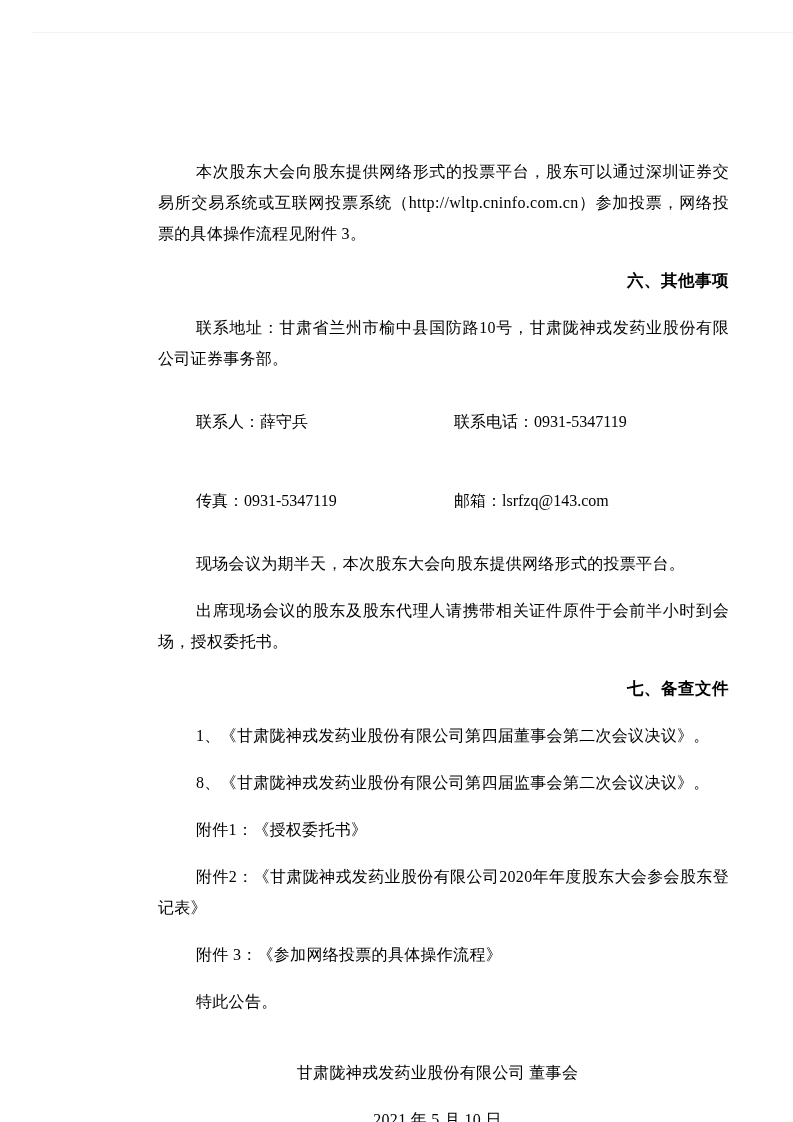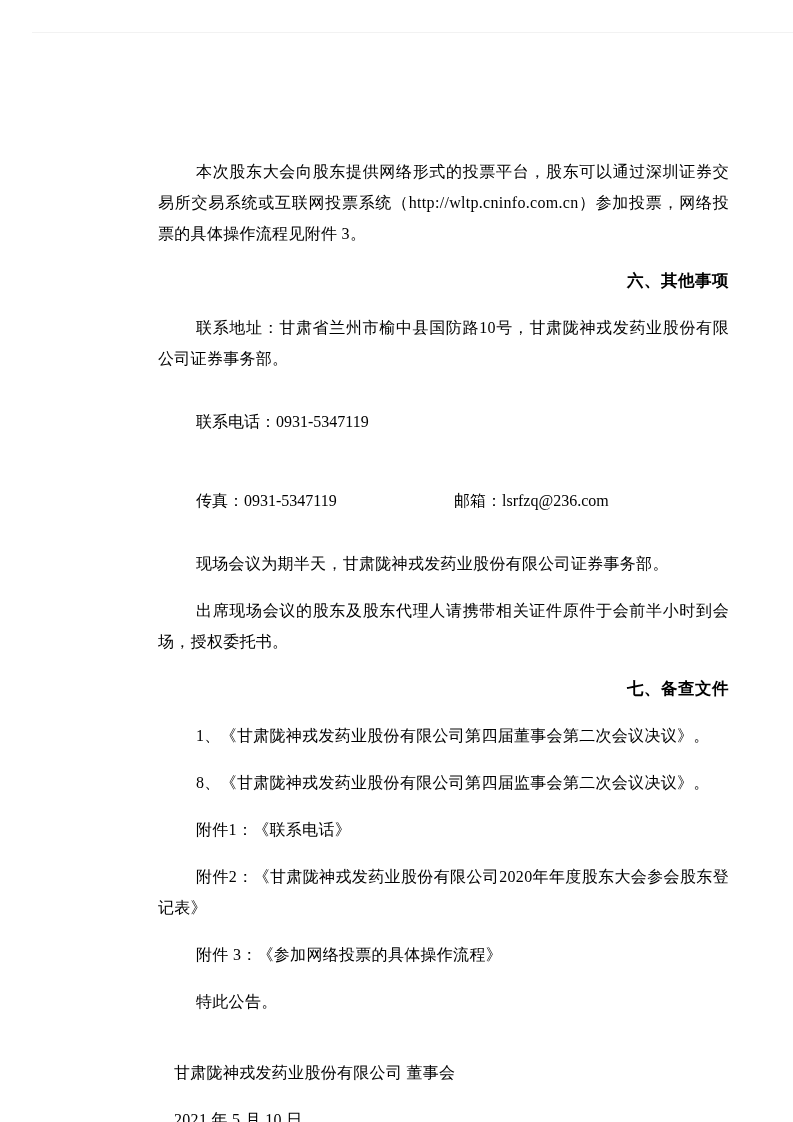--- a/index.html
+++ b/index.html
@@ -49,55 +49,56 @@
   }
   .signature {
     margin-top: 40px;
     padding-right: 12px;
     text-align: right;
   }
   .signature .sig-line {
     font-size: 16px;
     line-height: 31px;
     text-indent: 0;
-    text-align: left;
+    text-align: center;
     letter-spacing: 0.3px;
   }
 </style>
 </head>
 <body>
 
 <div class="page">
 
   <p>本次股东大会向股东提供网络形式的投票平台，股东可以通过深圳证券交易所交易系统或互联网投票系统（http://wltp.cninfo.com.cn）参加投票，网络投票的具体操作流程见附件 3。</p>
 
   <div class="heading">六、其他事项</div>
 
   <p>联系地址：甘肃省兰州市榆中县国防路10号，甘肃陇神戎发药业股份有限公司证券事务部。</p>
 
   <div class="contact-row">
+    <span class="col-left">联系人：薛守兵</span>
     <span class="col-right">联系电话：0931-5347119</span>
   </div>
 
   <div class="contact-row">
     <span class="col-left">传真：0931-5347119</span>
-    <span class="col-right">邮箱：lsrfzq@236.com</span>
+    <span class="col-right">邮箱：lsrfzq@143.com</span>
   </div>
 
-  <p>现场会议为期半天，甘肃陇神戎发药业股份有限公司证券事务部。</p>
+  <p>现场会议为期半天，本次股东大会向股东提供网络形式的投票平台。</p>
 
   <p>出席现场会议的股东及股东代理人请携带相关证件原件于会前半小时到会场，授权委托书。</p>
 
   <div class="heading">七、备查文件</div>
 
   <p>1、《甘肃陇神戎发药业股份有限公司第四届董事会第二次会议决议》。</p>
 
   <p>8、《甘肃陇神戎发药业股份有限公司第四届监事会第二次会议决议》。</p>
 
-  <p>附件1：《联系电话》</p>
+  <p>附件1：《授权委托书》</p>
 
   <p>附件2：《甘肃陇神戎发药业股份有限公司2020年年度股东大会参会股东登记表》</p>
 
   <p>附件 3：《参加网络投票的具体操作流程》</p>
 
   <p>特此公告。</p>
 
   <div class="signature">
     <div class="sig-line">甘肃陇神戎发药业股份有限公司 董事会</div>
     <div class="sig-line">2021 年 5 月 10 日</div>

